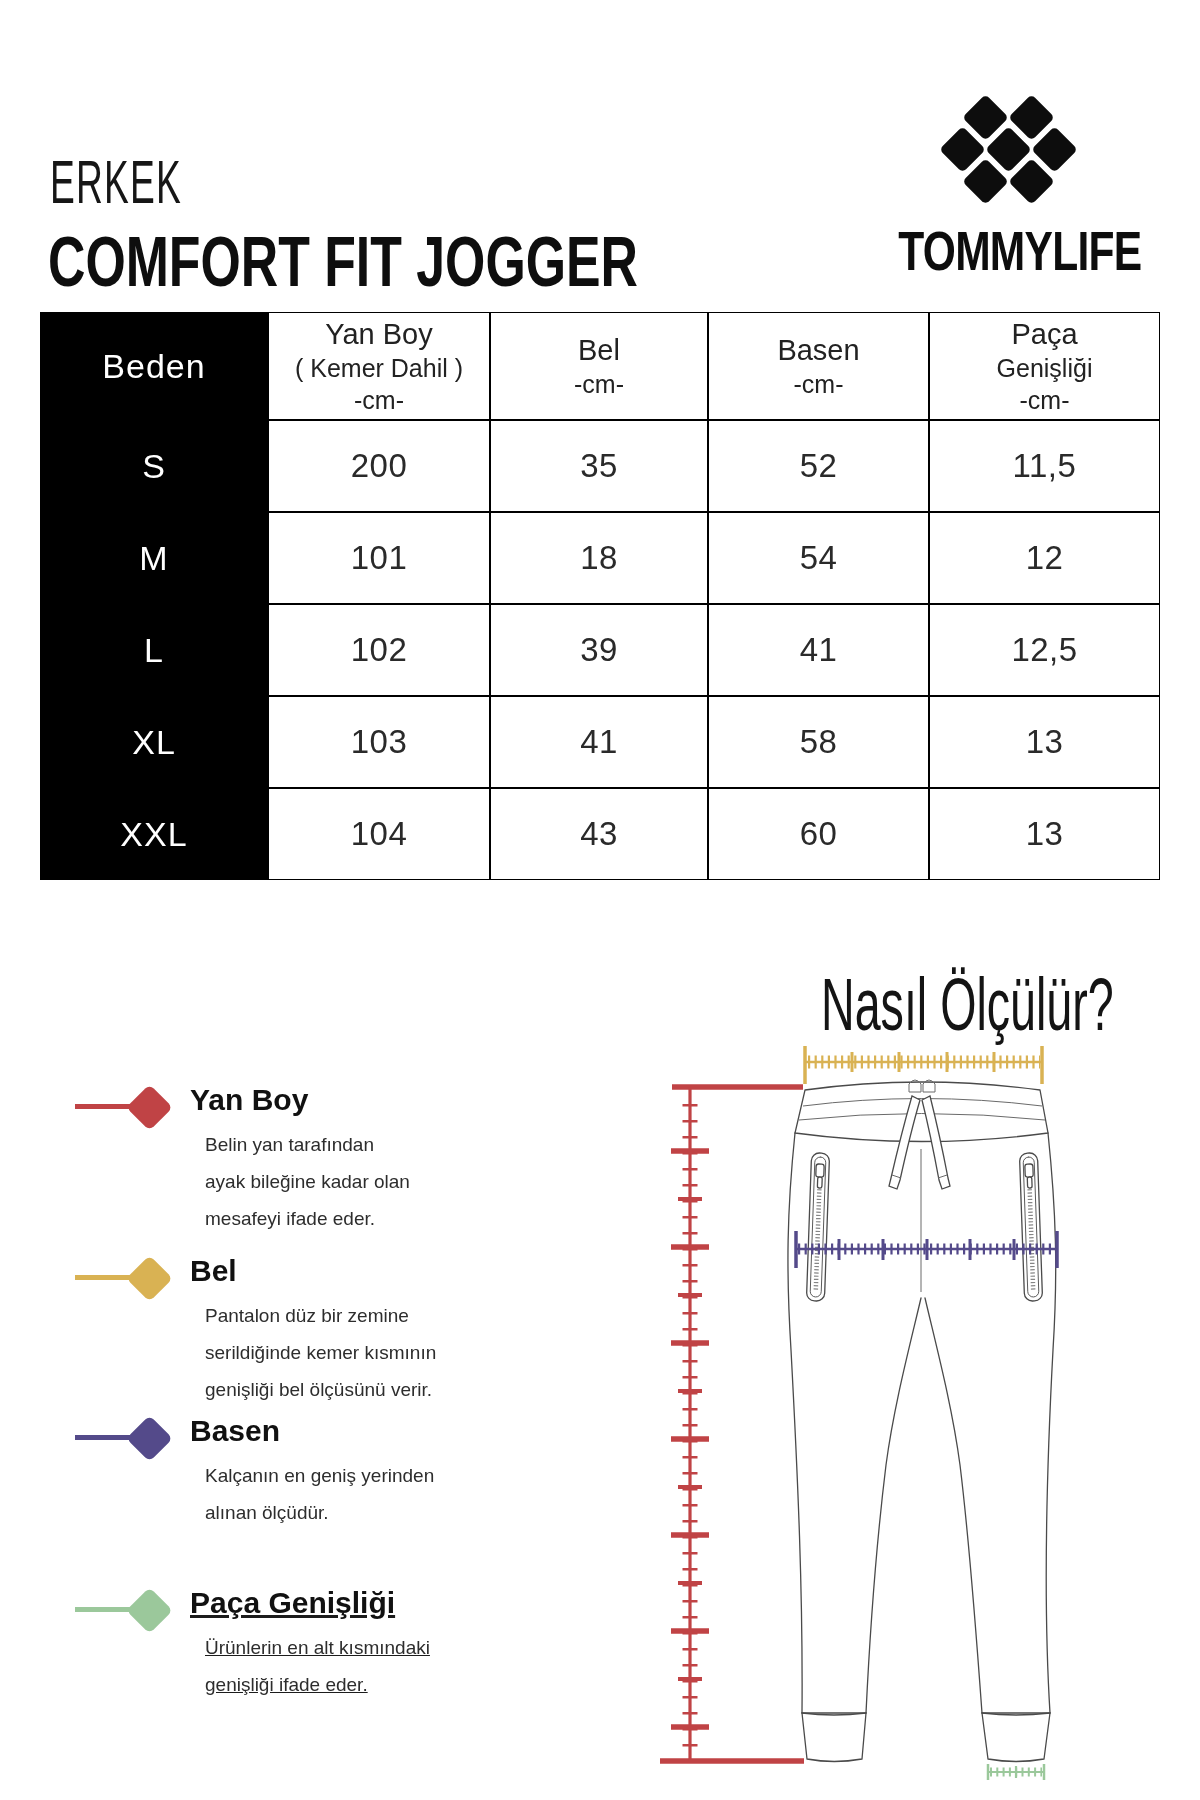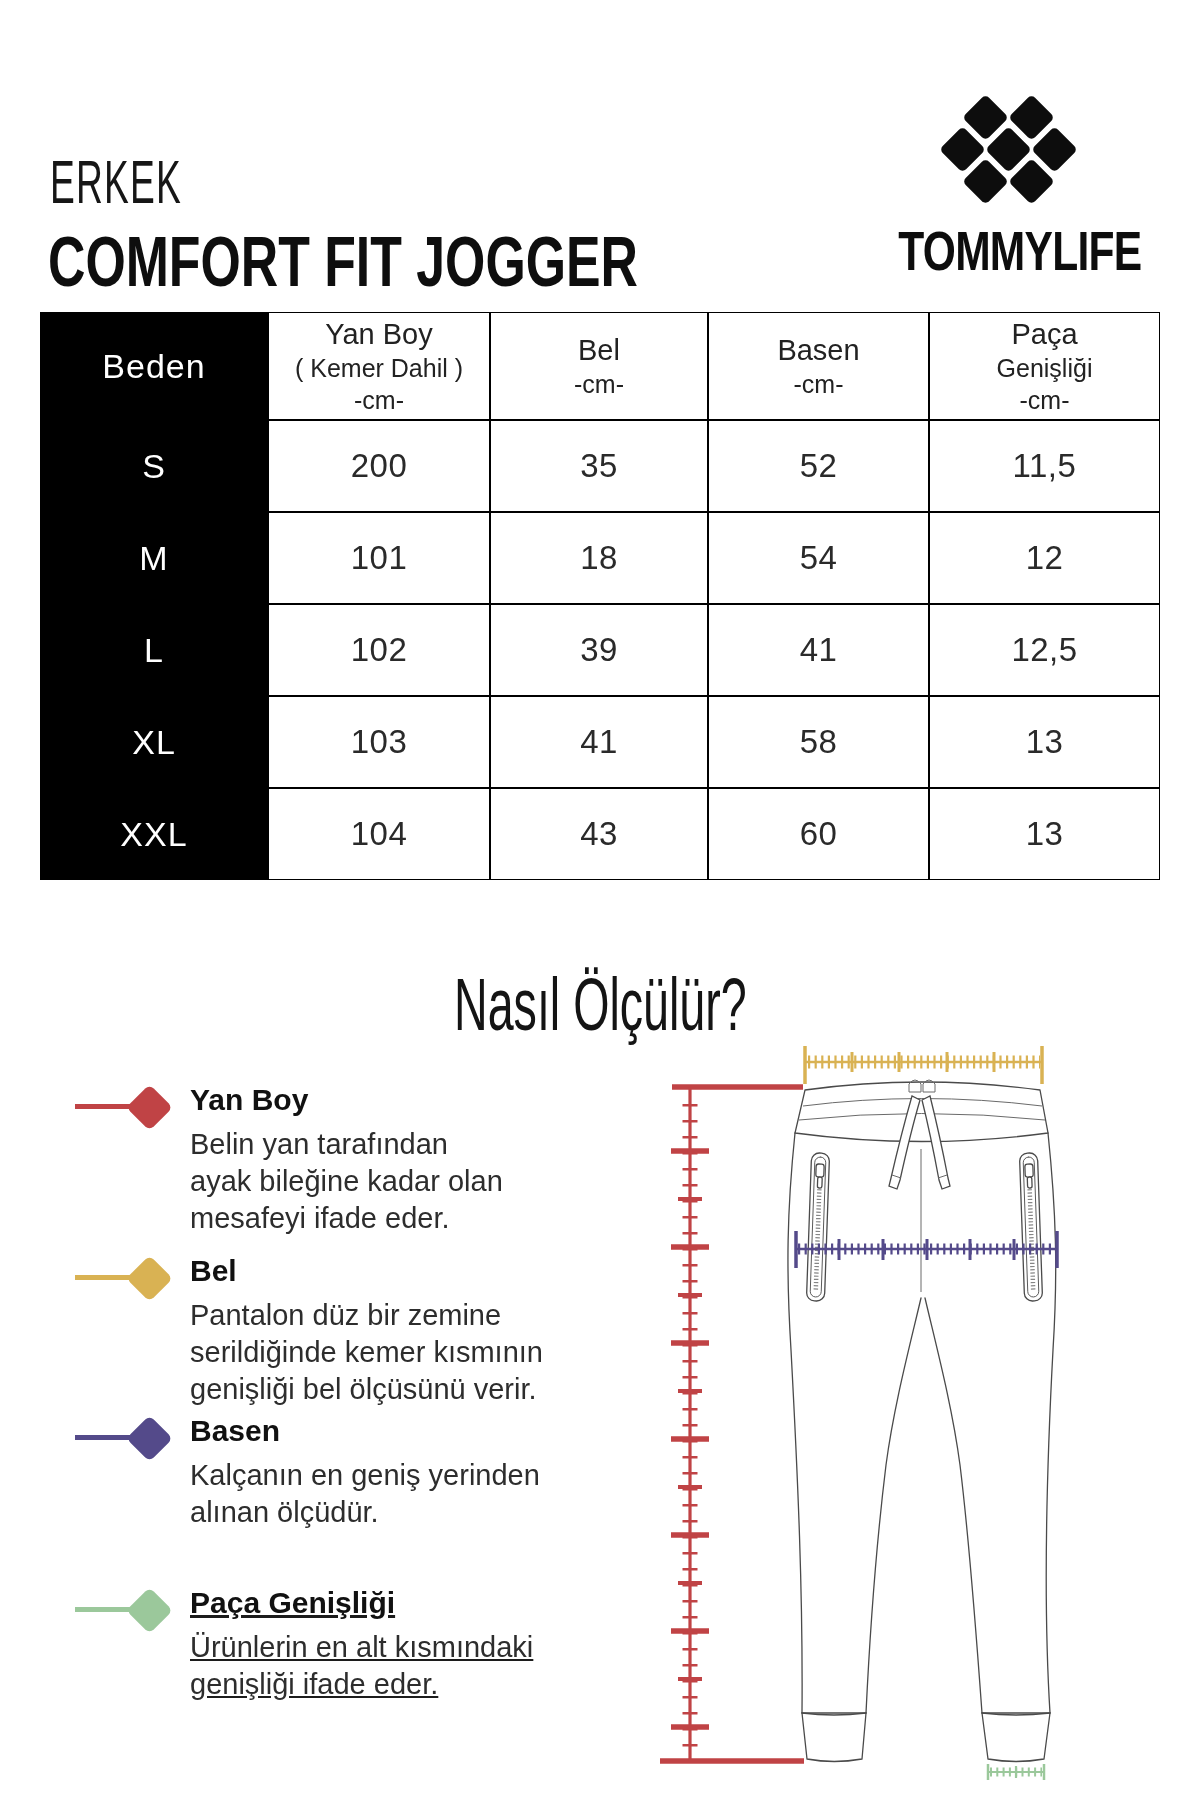--- a/index.html
+++ b/index.html
@@ -26,32 +26,32 @@
   .cell.white{background:#fff;border:1.5px solid #000;color:#222;}
   .cell.black{background:#000;color:#fff;}
   .th-size{font-size:34px;letter-spacing:1px;}
   .th-line1{font-size:29px;line-height:36px;color:#222;}
   .th-line2{font-size:25px;line-height:32px;color:#222;}
   .th-line2:empty,.th-line1:empty{display:none;}
   .row-size{font-size:34px;letter-spacing:1px;}
   .num{font-size:33px;letter-spacing:0.5px;color:#2a2a2a;}
 
   
-  .section-title{position:absolute;left:0;right:0;top:962px;text-align:center;text-decoration:underline;}
+  .section-title{position:absolute;left:0;right:0;top:962px;text-align:right;text-decoration:underline;}
   .section-title span{display:inline-block;font-size:74px;font-weight:400;color:#141414;
       transform:scaleX(0.63);transform-origin:center top;white-space:nowrap;}
 
   .legend-item{position:absolute;left:0;width:620px;}
   .legend-marker{position:absolute;left:75px;top:8px;width:100px;height:34px;}
   .marker-line{position:absolute;left:0;top:13px;width:62px;height:5px;}
   .marker-diamond{position:absolute;left:58px;top:0;width:33px;height:33px;border-radius:6px;
       transform:rotate(45deg);}
   .legend-text{margin-left:190px;}
   .legend-title{font-size:30px;font-weight:700;color:#111;line-height:34px;}
-  .legend-desc{margin-top:9px;font-size:29px;line-height:37px;color:#2d2d2d;}
+  .legend-desc{margin-top:9px;font-size:19px;line-height:37px;color:#2d2d2d;margin-left:15px;}
 
   .c-yan_boy{background:var(--c-yan_boy);}
   .c-bel{background:var(--c-bel);}
   .c-basen{background:var(--c-basen);}
   .c-paca_genisligi{background:var(--c-paca_genisligi);}
 
   
   .diagram{position:absolute;left:640px;top:1020px;width:520px;height:780px;}
   .outline{stroke:#4a4a4a;fill:none;stroke-width:1.3px;stroke-linecap:round;}
   .wfill{fill:#ffffff;}

